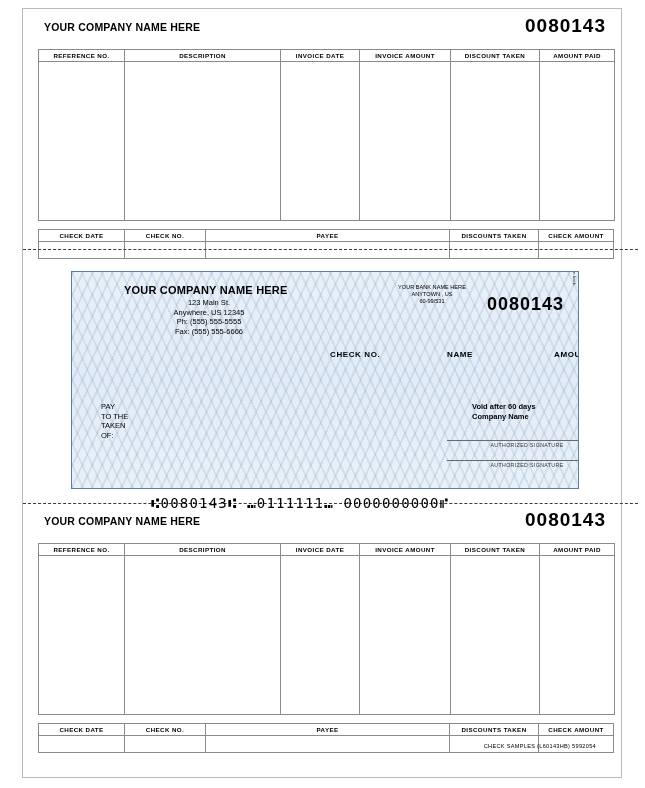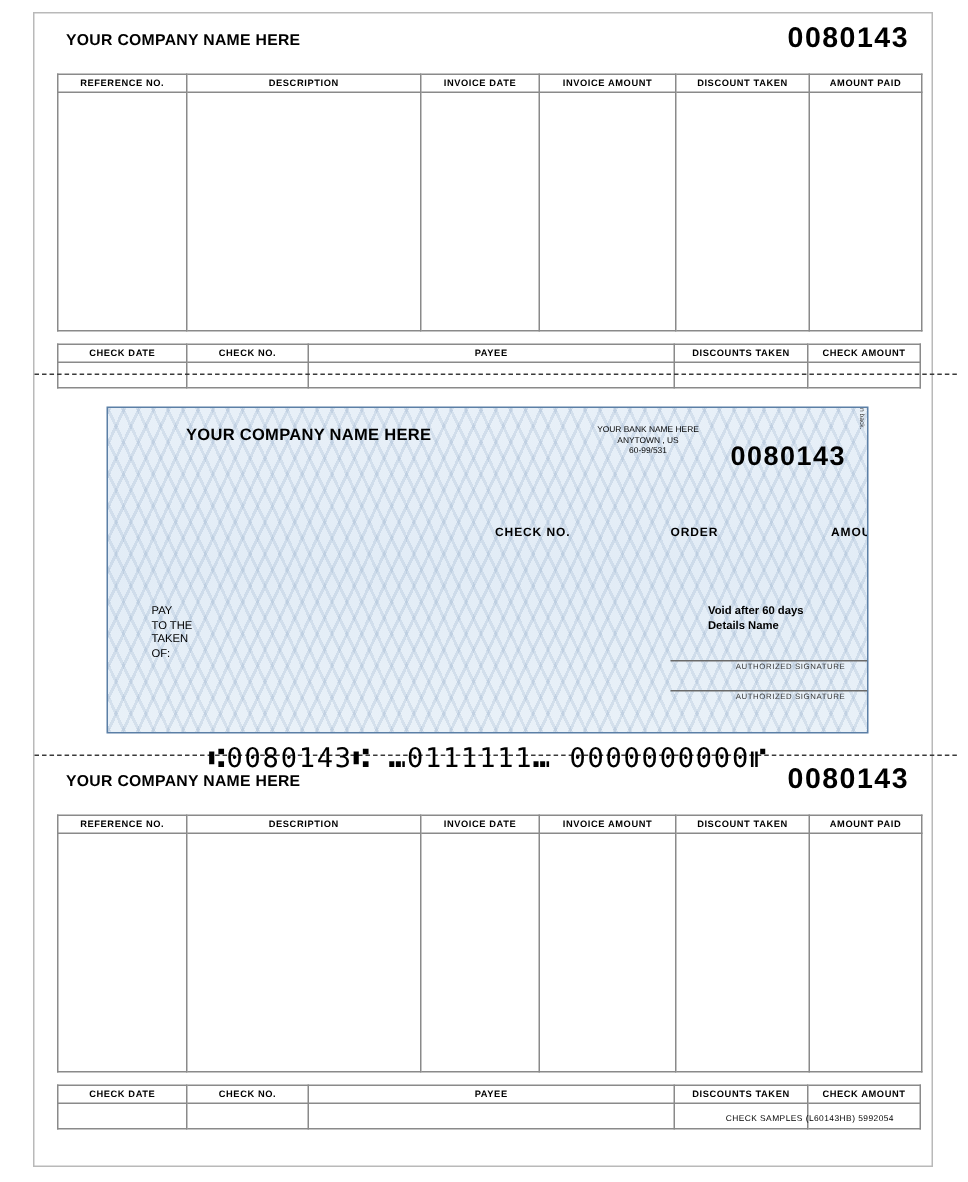--- a/index.html
+++ b/index.html
@@ -140,23 +140,23 @@
     font-size:4.4px;
     color:#333;
     transform:rotate(90deg);
     transform-origin:right top;
     white-space:nowrap;
     width:130px;
     text-align:left;
   }
   .micr{
     position:absolute;
-    left:116px;top:486px;
+    left:128px;top:486px;
     font-family:"DejaVu Sans Mono", monospace;
-    font-size:18px;
+    font-size:14px;
     letter-spacing:1.2px;
     white-space:nowrap;
   }
   .footer-note{
     position:absolute;
     right:25px;bottom:28px;
     font-size:5.6px;
     letter-spacing:.3px;
   }
 </style>
@@ -211,45 +211,51 @@
         </tr>
       </tbody>
         </table>
     </div>
 
     <div class="perf" style="top:240px;"></div>
     <div class="perf" style="top:494px;"></div>
 
     <div class="check">
       <div class="co-name">YOUR COMPANY NAME HERE</div>
+      <div class="co-addr">
+        <div>123 Main St.</div>
+        <div>Anywhere, US 12345</div>
+        <div>Ph: (555) 555-5555</div>
+        <div>Fax: (555) 555-6666</div>
+      </div>
 
       <div class="bank">
         <div>YOUR BANK NAME HERE</div>
         <div>ANYTOWN , US</div>
         <div>60-99/531</div>
       </div>
 
       <div class="cknum">0080143</div>
 
       <div class="lbl-row">
         <span class="l-checkno">CHECK NO.</span>
-        <span class="l-date">ORDER</span>
+        <span class="l-date">NAME</span>
         <span class="l-amount">AMOUNT</span>
       </div>
 
       <div class="pay">
         <div>PAY</div>
         <div>TO THE</div>
         <div>TAKEN</div>
         <div>OF:</div>
       </div>
 
       <div class="void">
         <div>Void after 60 days</div>
-        <div>Details Name</div>
+        <div>Company Name</div>
       </div>
 
       <div class="sig1">
         <span>AUTHORIZED SIGNATURE</span>
       </div>
       <div class="sig2">
         <span>AUTHORIZED SIGNATURE</span>
       </div>
 
       <div class="security">Security features included. Details on back.</div>

